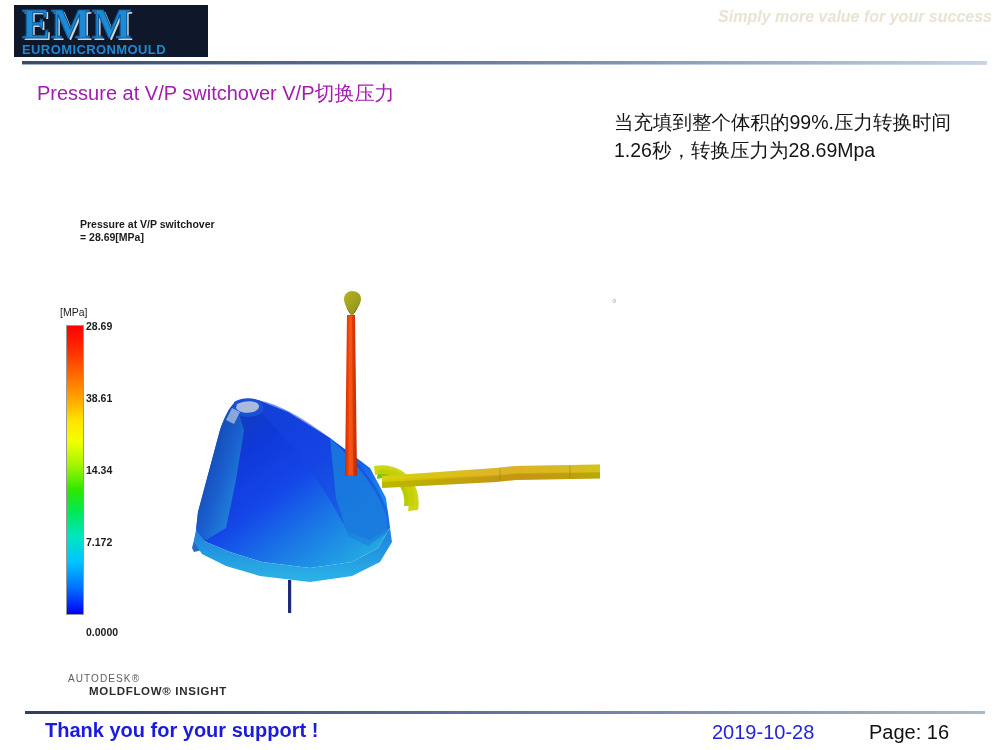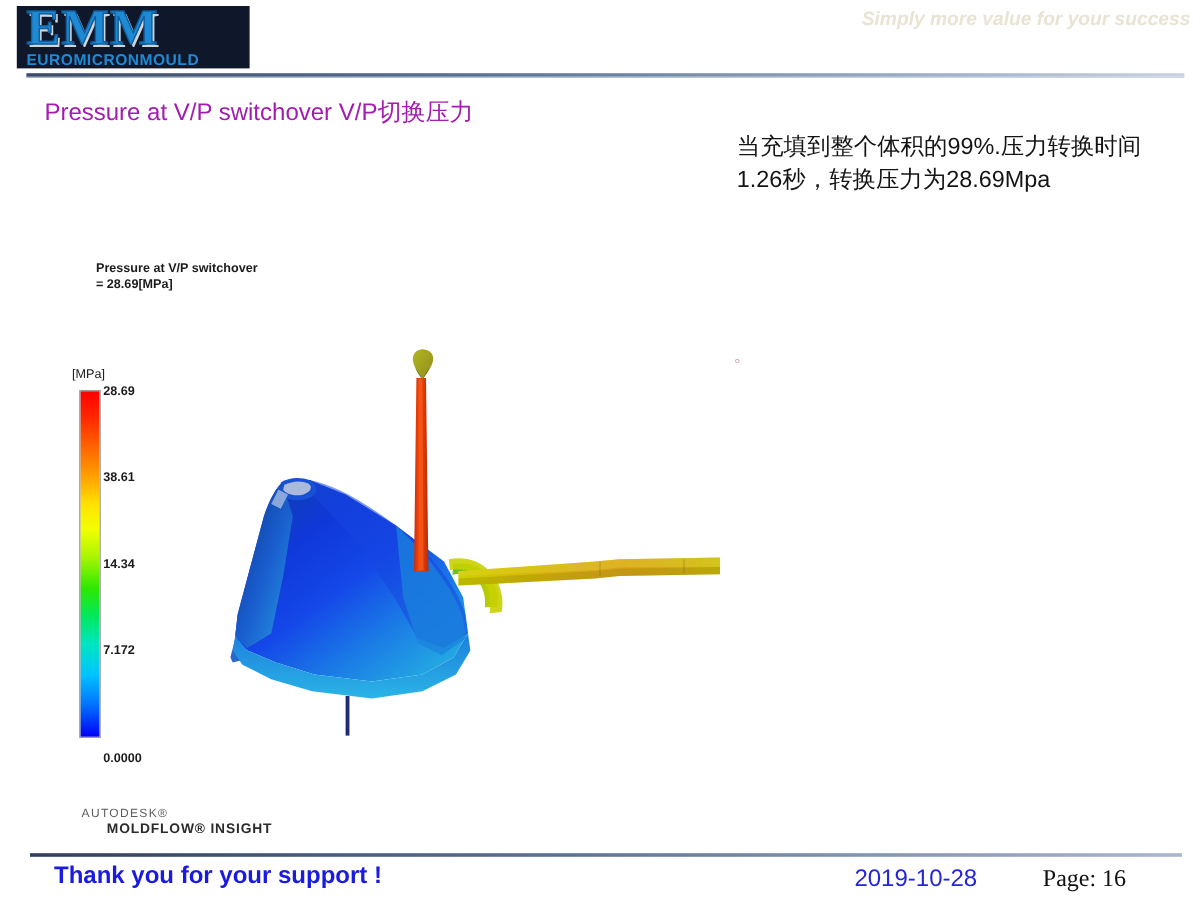--- a/index.html
+++ b/index.html
@@ -231,21 +231,21 @@
     font-family: "Liberation Sans", sans-serif;
     font-size: 20px;
     color: #2424d8;
     white-space: nowrap;
     margin-left: 40px;
   }
   .footer-page {
     position: absolute;
     left: 869px;
     top: 721px;
-    font-family: Liberation Serif, serif;
+    font-family: Liberation Sans, sans-serif;
     font-size: 20px;
     color: #111;
     white-space: nowrap;
   }
 </style>
 </head>
 <body>
 
 <div class="slide">
 

